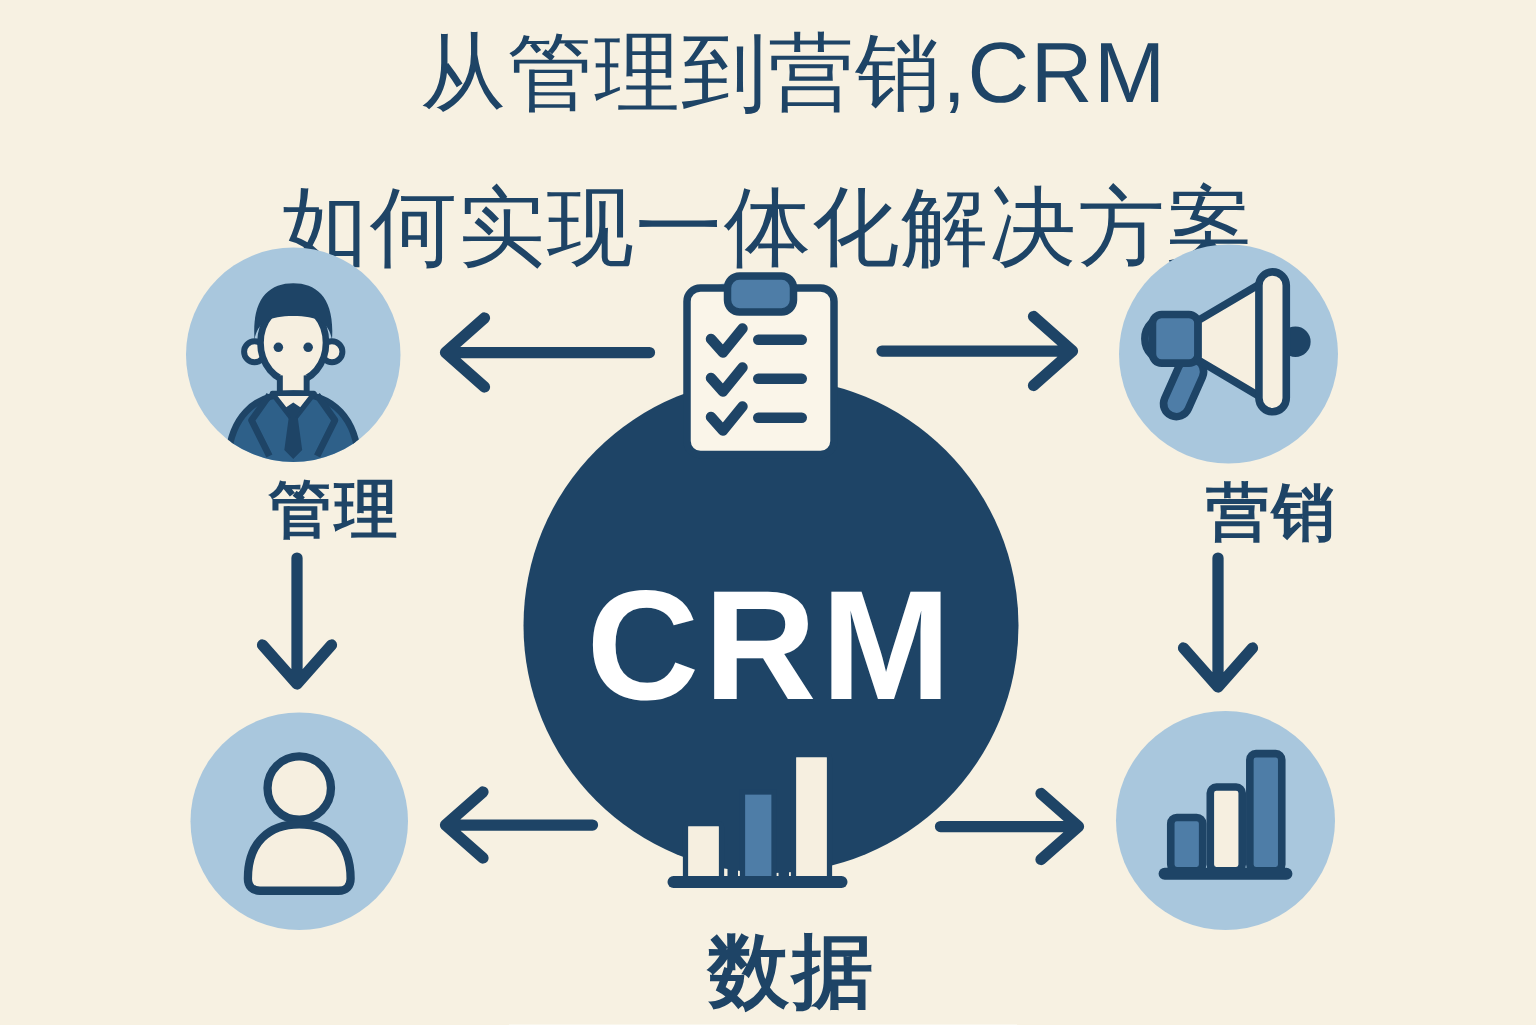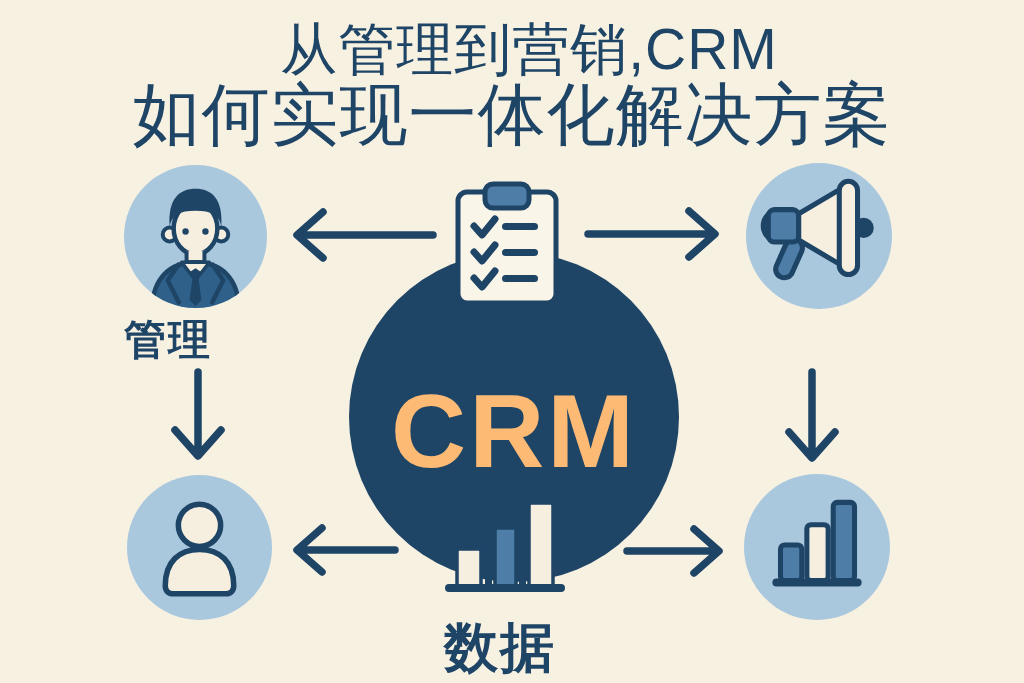--- a/index.html
+++ b/index.html
@@ -7,49 +7,49 @@
   .canvas{
     position:relative;width:1024px;height:683px;overflow:hidden;
     background:#f7f1e2;
   }
   
   .title{
     position:absolute;top:20px;left:0;width:1024px;text-align:center;
     color:#1e4466;font-weight:normal;line-height:1.04;letter-spacing:1px;
   }
   .title .line1{font-size:57px;padding-left:34px;}
-  .title .line2{font-size:68px;}
+  .title .line2{font-size:58px;margin-top:43px;}
   
   .crm-circle{
     position:absolute;left:349px;top:252px;width:330px;height:330px;
     background:#1e4466;border-radius:50%;
     display:flex;align-items:center;justify-content:center;
   }
   .crm-text{
-    color:#fdba74;font-size:104px;font-weight:bold;letter-spacing:3px;
+    color:#ffffff;font-size:104px;font-weight:bold;letter-spacing:3px;
     transform:translateY(-4px);
     margin-top:36px;
   }
   
   .node{
     position:absolute;border-radius:50%;background:#a9c7dd;
     overflow:hidden;display:flex;align-items:center;justify-content:center;
   }
   .node svg{display:block;}
   .node-management{left:124px;top:165px;width:143px;height:143px;}
   .node-marketing{left:746px;top:163px;width:146px;height:146px;}
   .node-customer{left:127px;top:475px;width:145px;height:145px;}
   .node-audit{left:744px;top:474px;width:146px;height:146px;}
   
   .clipboard{position:absolute;left:452px;top:181px;width:110px;height:127px;}
   .data-bars{position:absolute;left:443px;top:497px;width:126px;height:97px;}
   
   .node-label{
     position:absolute;color:#1e4466;font-weight:bold;font-size:42px;
-    text-align:left;letter-spacing:2px;
+    text-align:right;letter-spacing:2px;
   }
   .label-management{left:124px;top:312px;width:143px;}
   .label-marketing{left:746px;top:314px;width:146px;}
   .label-customer{left:127px;top:617px;width:145px;}
   .label-data{left:444px;top:612px;width:140px;font-size:54px;}
   .label-audit{left:744px;top:618px;width:146px;}
   
   .arrows{position:absolute;left:0;top:0;pointer-events:none;}
   .arrows path{
     fill:none;stroke:#1e4466;stroke-width:7.5;
@@ -138,15 +138,16 @@
   <svg class="data-bars" viewBox="0 0 126 97">
     <rect x="14" y="52" width="24" height="37" rx="2" fill="#f6efe0" stroke="#1e4466" stroke-width="3.5"></rect>
     <rect x="42" y="66" width="7" height="23" fill="#1e4466"></rect>
     <rect x="52" y="31" width="21" height="58" fill="#4e7da7" stroke="#1e4466" stroke-width="3.5"></rect>
     <rect x="76" y="71" width="7" height="18" fill="#1e4466"></rect>
     <rect x="86" y="6" width="24" height="83" rx="2" fill="#f6efe0" stroke="#1e4466" stroke-width="3.5"></rect>
     <rect x="2" y="87" width="120" height="8" rx="4" fill="#1e4466"></rect>
   </svg>
 
   <div class="node-label label-management">管理</div>
+  <div class="node-label label-marketing">营销</div>
   <div class="node-label label-data">数据</div>
 
 </div>
 
 </body></html>

